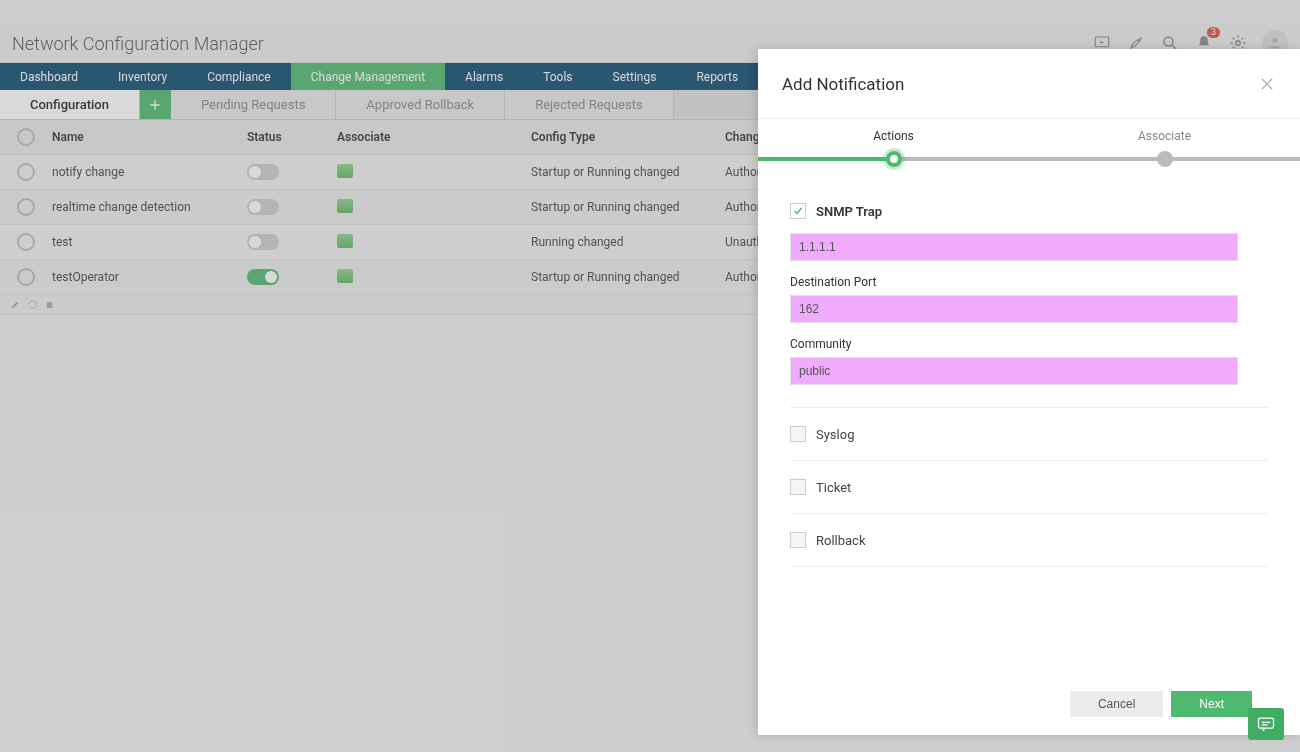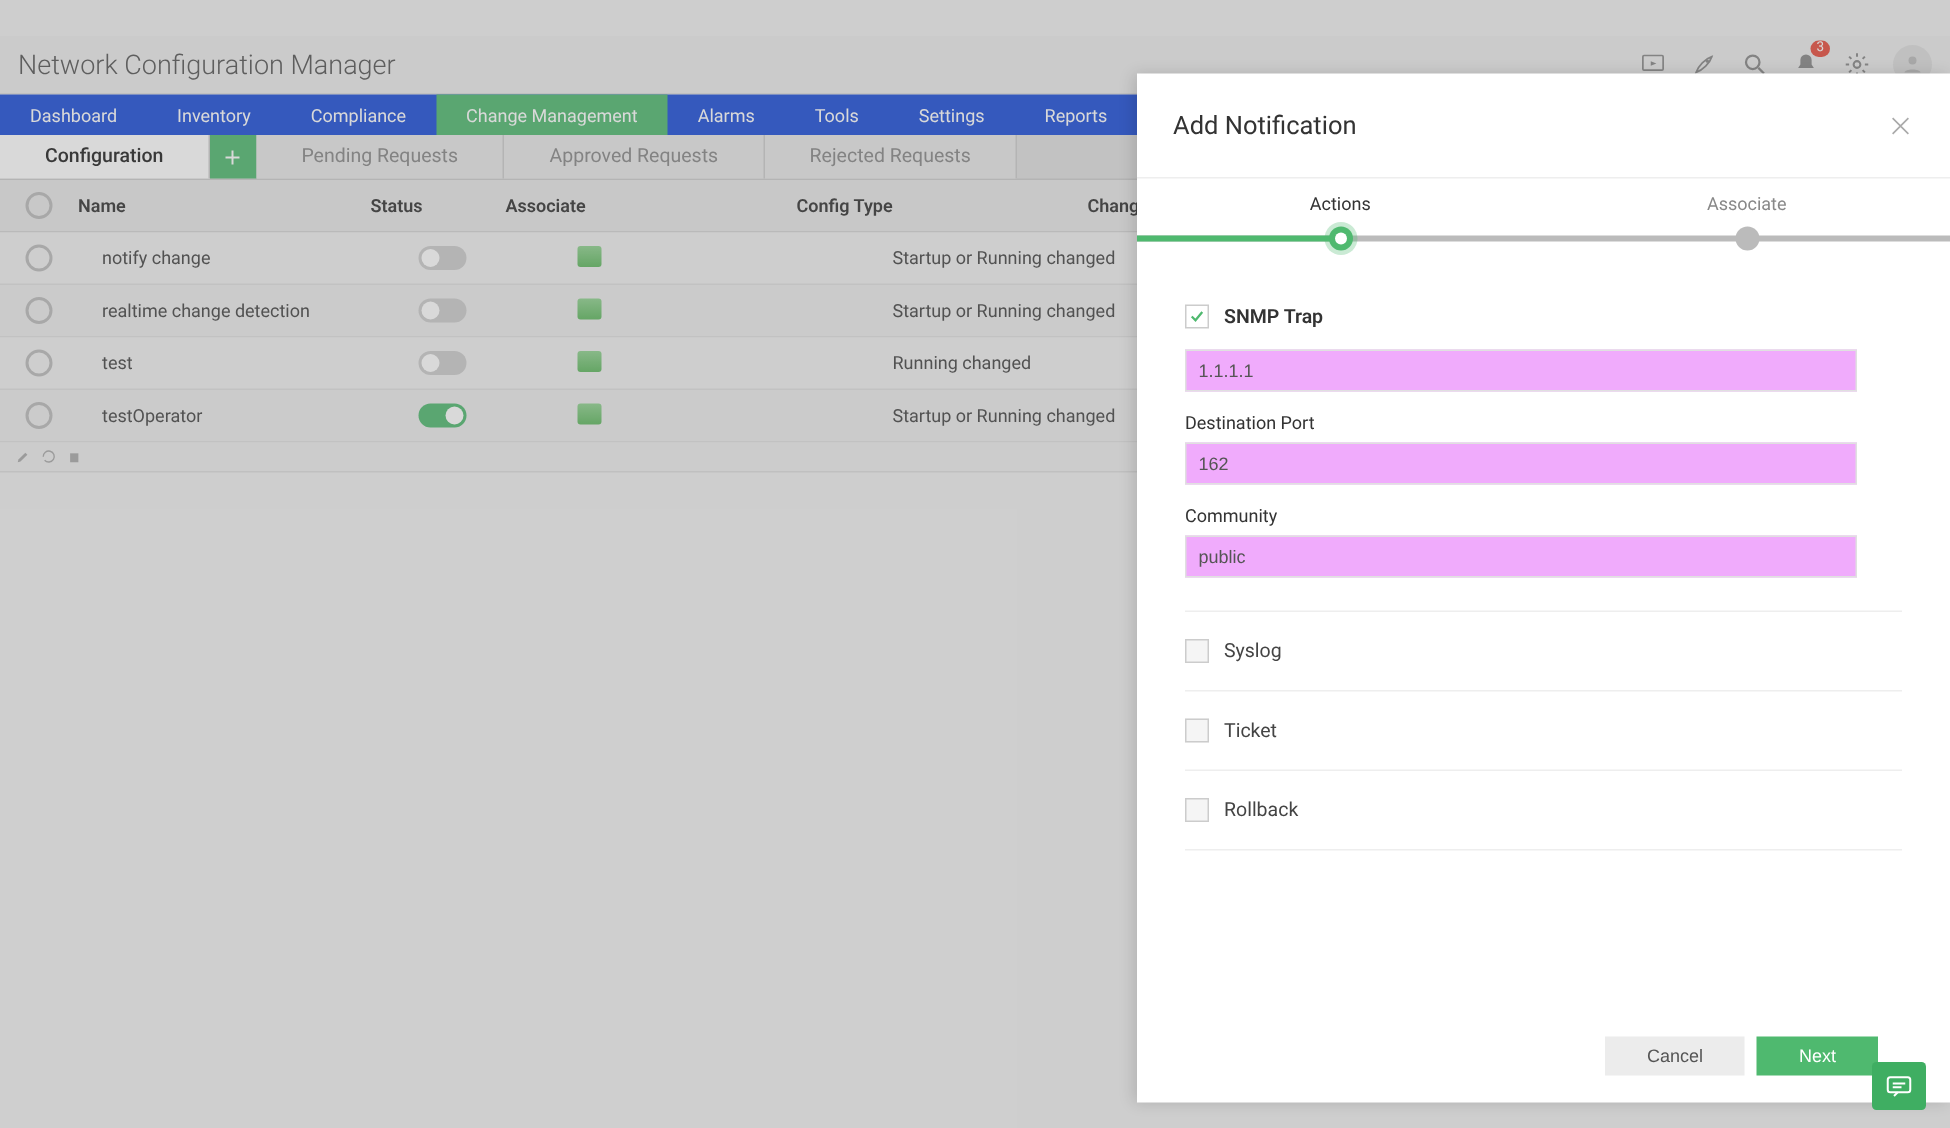--- a/index.html
+++ b/index.html
@@ -63,21 +63,21 @@
     background: #ddd;
     display: flex;
     align-items: center;
     justify-content: center;
   }
   .avatar svg { width: 16px; height: 16px; fill: #bbb; }
 
   
   .main-nav {
     height: 27px;
-    background: #1d4ed8;
+    background: #0c4a6e;
     display: flex;
   }
   .nav-item {
     padding: 0 20px;
     color: #fff;
     font-size: 12px;
     display: flex;
     align-items: center;
     cursor: pointer;
   }
@@ -137,21 +137,20 @@
   .col-assoc { width: 194px; }
   .col-config { width: 194px; }
   .col-change { flex: 1; }
   .table-row {
     display: flex;
     height: 35px;
     align-items: center;
     border-bottom: 1px solid #e0e0e0;
     font-size: 12px;
     color: #444;
-    gap: 16px;
   }
   .table-row:nth-child(even){ background:#f0f0f0; }
   .table-row:nth-child(odd){ background:#ececec; }
   .radio-circ {
     width: 18px;
     height: 18px;
     border: 2px solid #bbb;
     border-radius: 50%;
   }
   .toggle {
@@ -413,21 +412,21 @@
 </div>
 
 <div class="sub-tabs">
   <div class="sub-tab active">Configuration</div>
   <div class="add-tab">
     <svg viewBox="0 0 24 24">
         <path d="M12 5v14M5 12h14" fill="none"></path>
       </svg>
   </div>
   <div class="sub-tab">Pending Requests</div>
-  <div class="sub-tab">Approved Requests</div>
+  <div class="sub-tab">Approved Rollback</div>
   <div class="sub-tab">Rejected Requests</div>
 </div>
 
 <div class="table-wrap">
   <div class="table-header">
     <div class="col-check">
         <div class="radio-circ"></div>
       </div>
     <div class="col-name">Name</div>
     <div class="col-status">Status</div>

